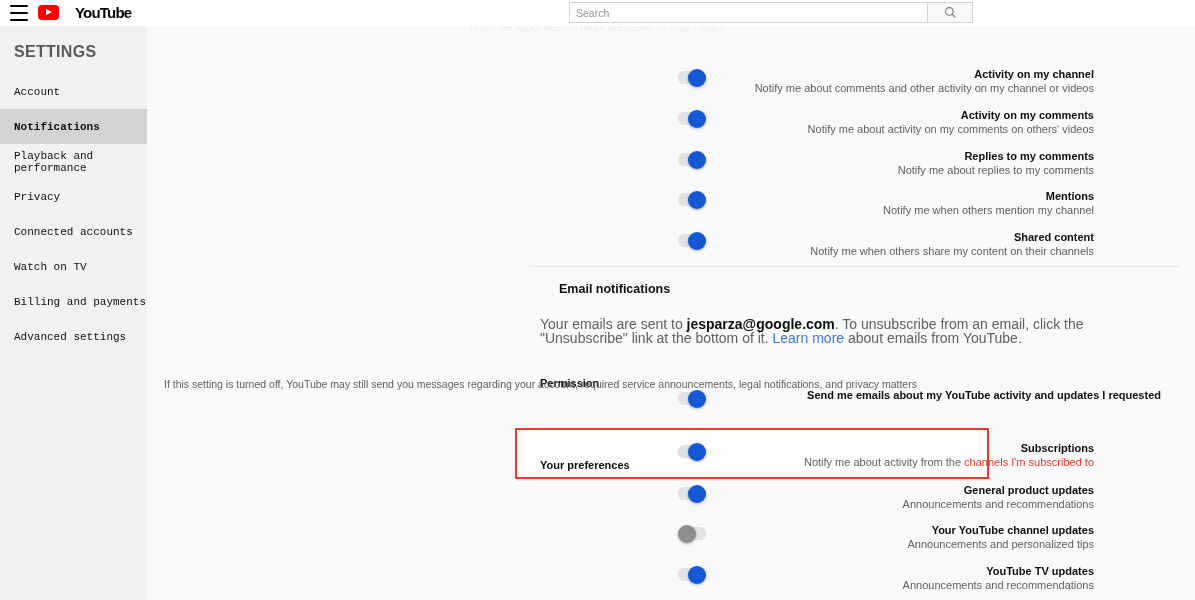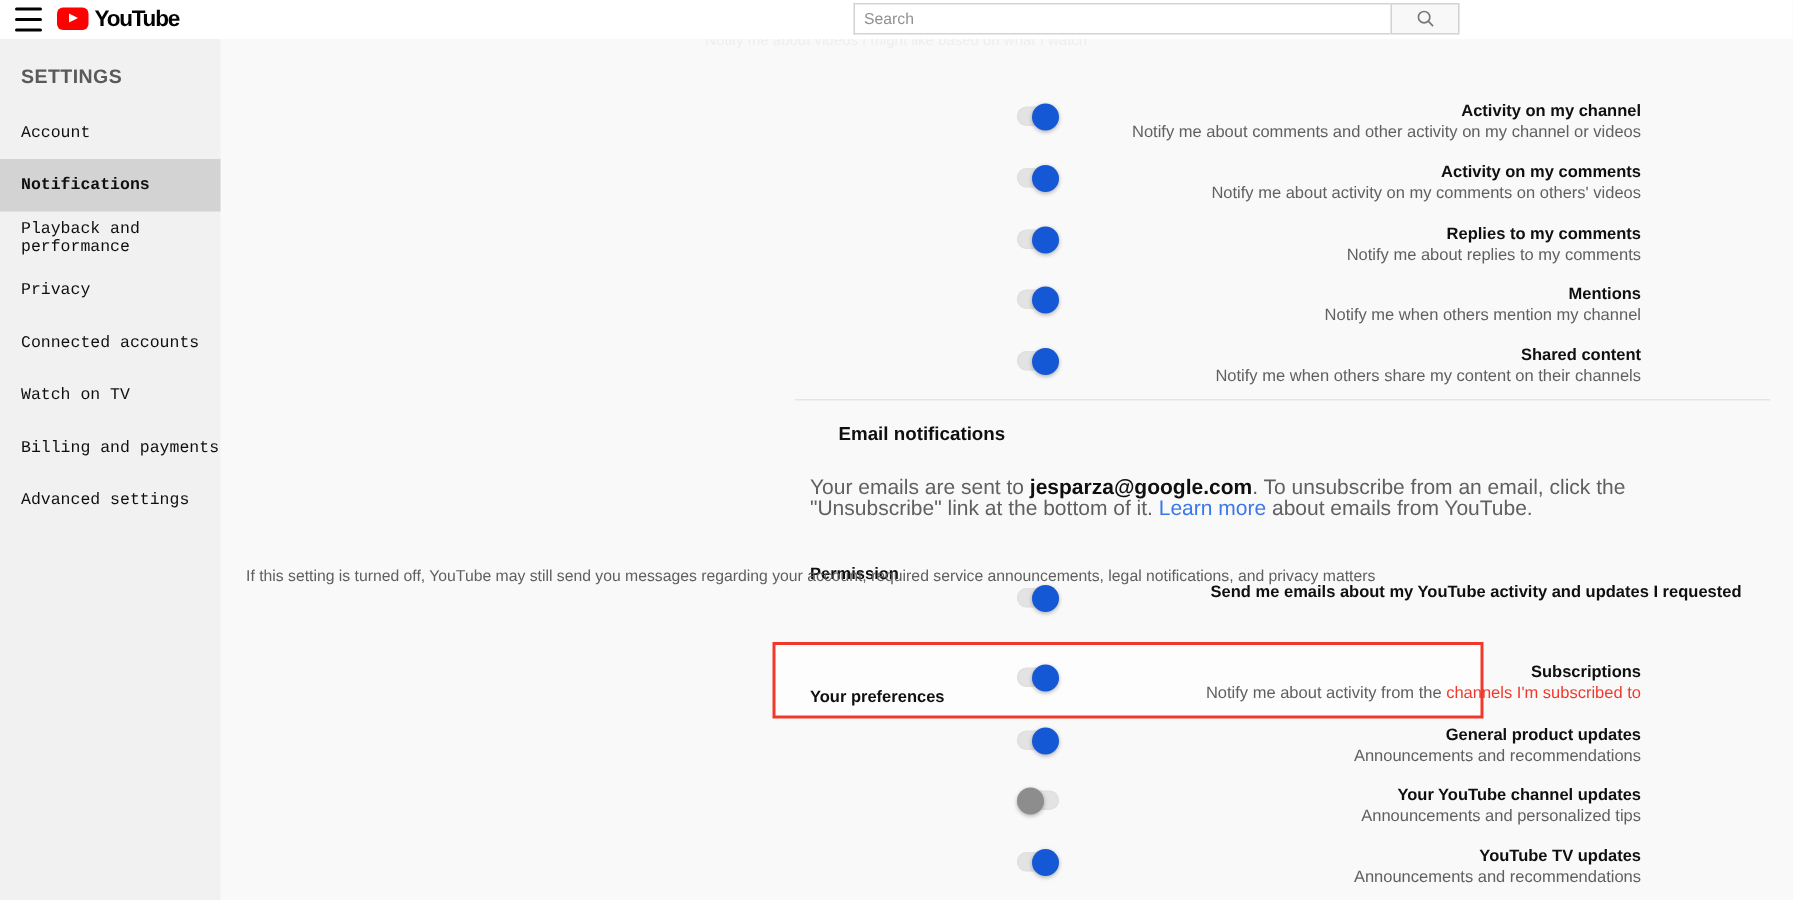--- a/index.html
+++ b/index.html
@@ -20,21 +20,21 @@
   }
   #menu-btn {
     position: absolute; left: 10px; top: 5px;
     width: 18px; height: 16px;
     display: flex; flex-direction: column; justify-content: space-between;
     cursor: pointer;
   }
   #menu-btn i { display: block; height: 1.6px; background: #030303; border-radius: 1px; }
   #logo {
     position: absolute; left: 38px; top: 4px;
-    display: flex; align-items: center; gap: 4px;
+    display: flex; align-items: center; gap: 16px;
     cursor: pointer;
   }
   #logo .play {
     width: 21px; height: 15px; background: #ff0000; border-radius: 4px;
     position: relative;
   }
   #logo .play::after {
     content: ""; position: absolute; left: 8px; top: 4px;
     border-left: 6px solid #ffffff;
     border-top: 3.6px solid transparent;
@@ -78,21 +78,21 @@
 
   
   #sidebar {
     position: absolute; left: 0; top: 26px;
     width: 147px; height: 574px;
     background: #f1f1f1;
     z-index: 10;
   }
   #sidebar-title {
     padding: 17px 0 0 14px;
-    font-size: 13px; font-weight: bold; color: #5a5a5a;
+    font-size: 16px; font-weight: bold; color: #5a5a5a;
     letter-spacing: 0.3px;
   }
   .side-item {
     height: 35px; display: flex; align-items: center;
     padding-left: 14px;
     font-size: 11px; color: #0f0f0f;
     cursor: pointer;
   }
   .side-item.active { background: #d3d3d3; font-weight: bold; text-align: right; }
   #side-list { margin-top: 13px; font-family: Liberation Mono, monospace; }

